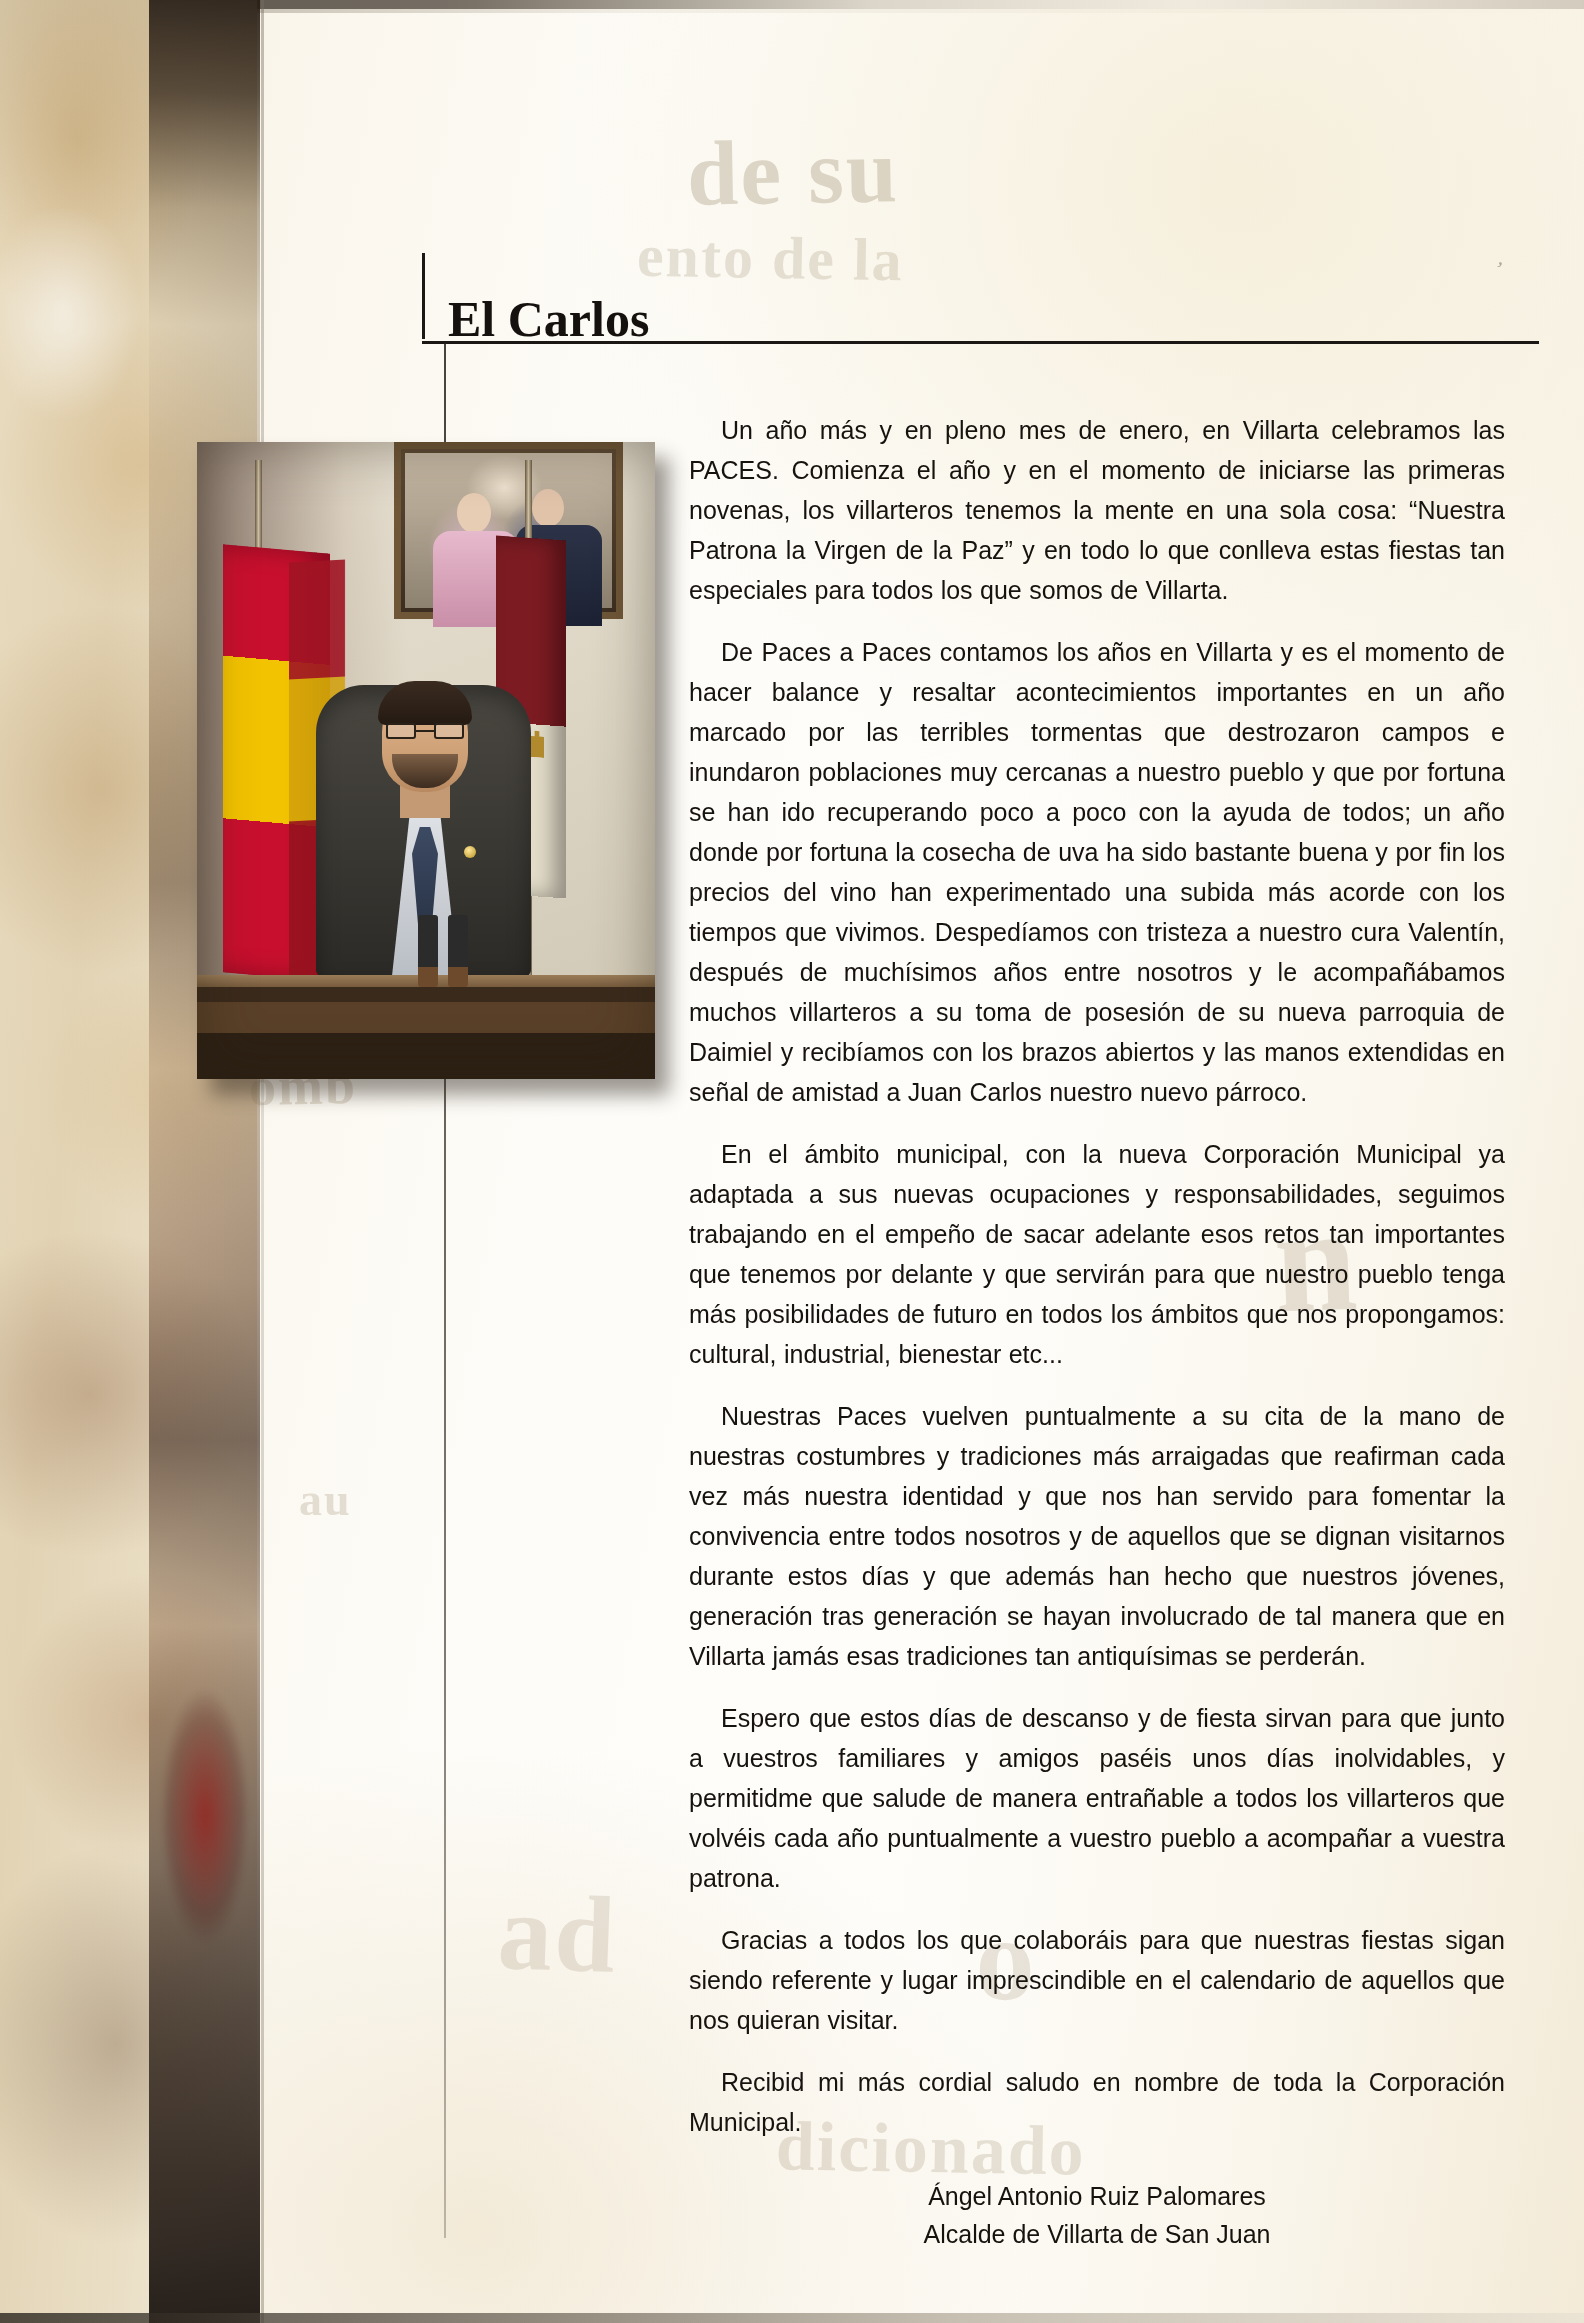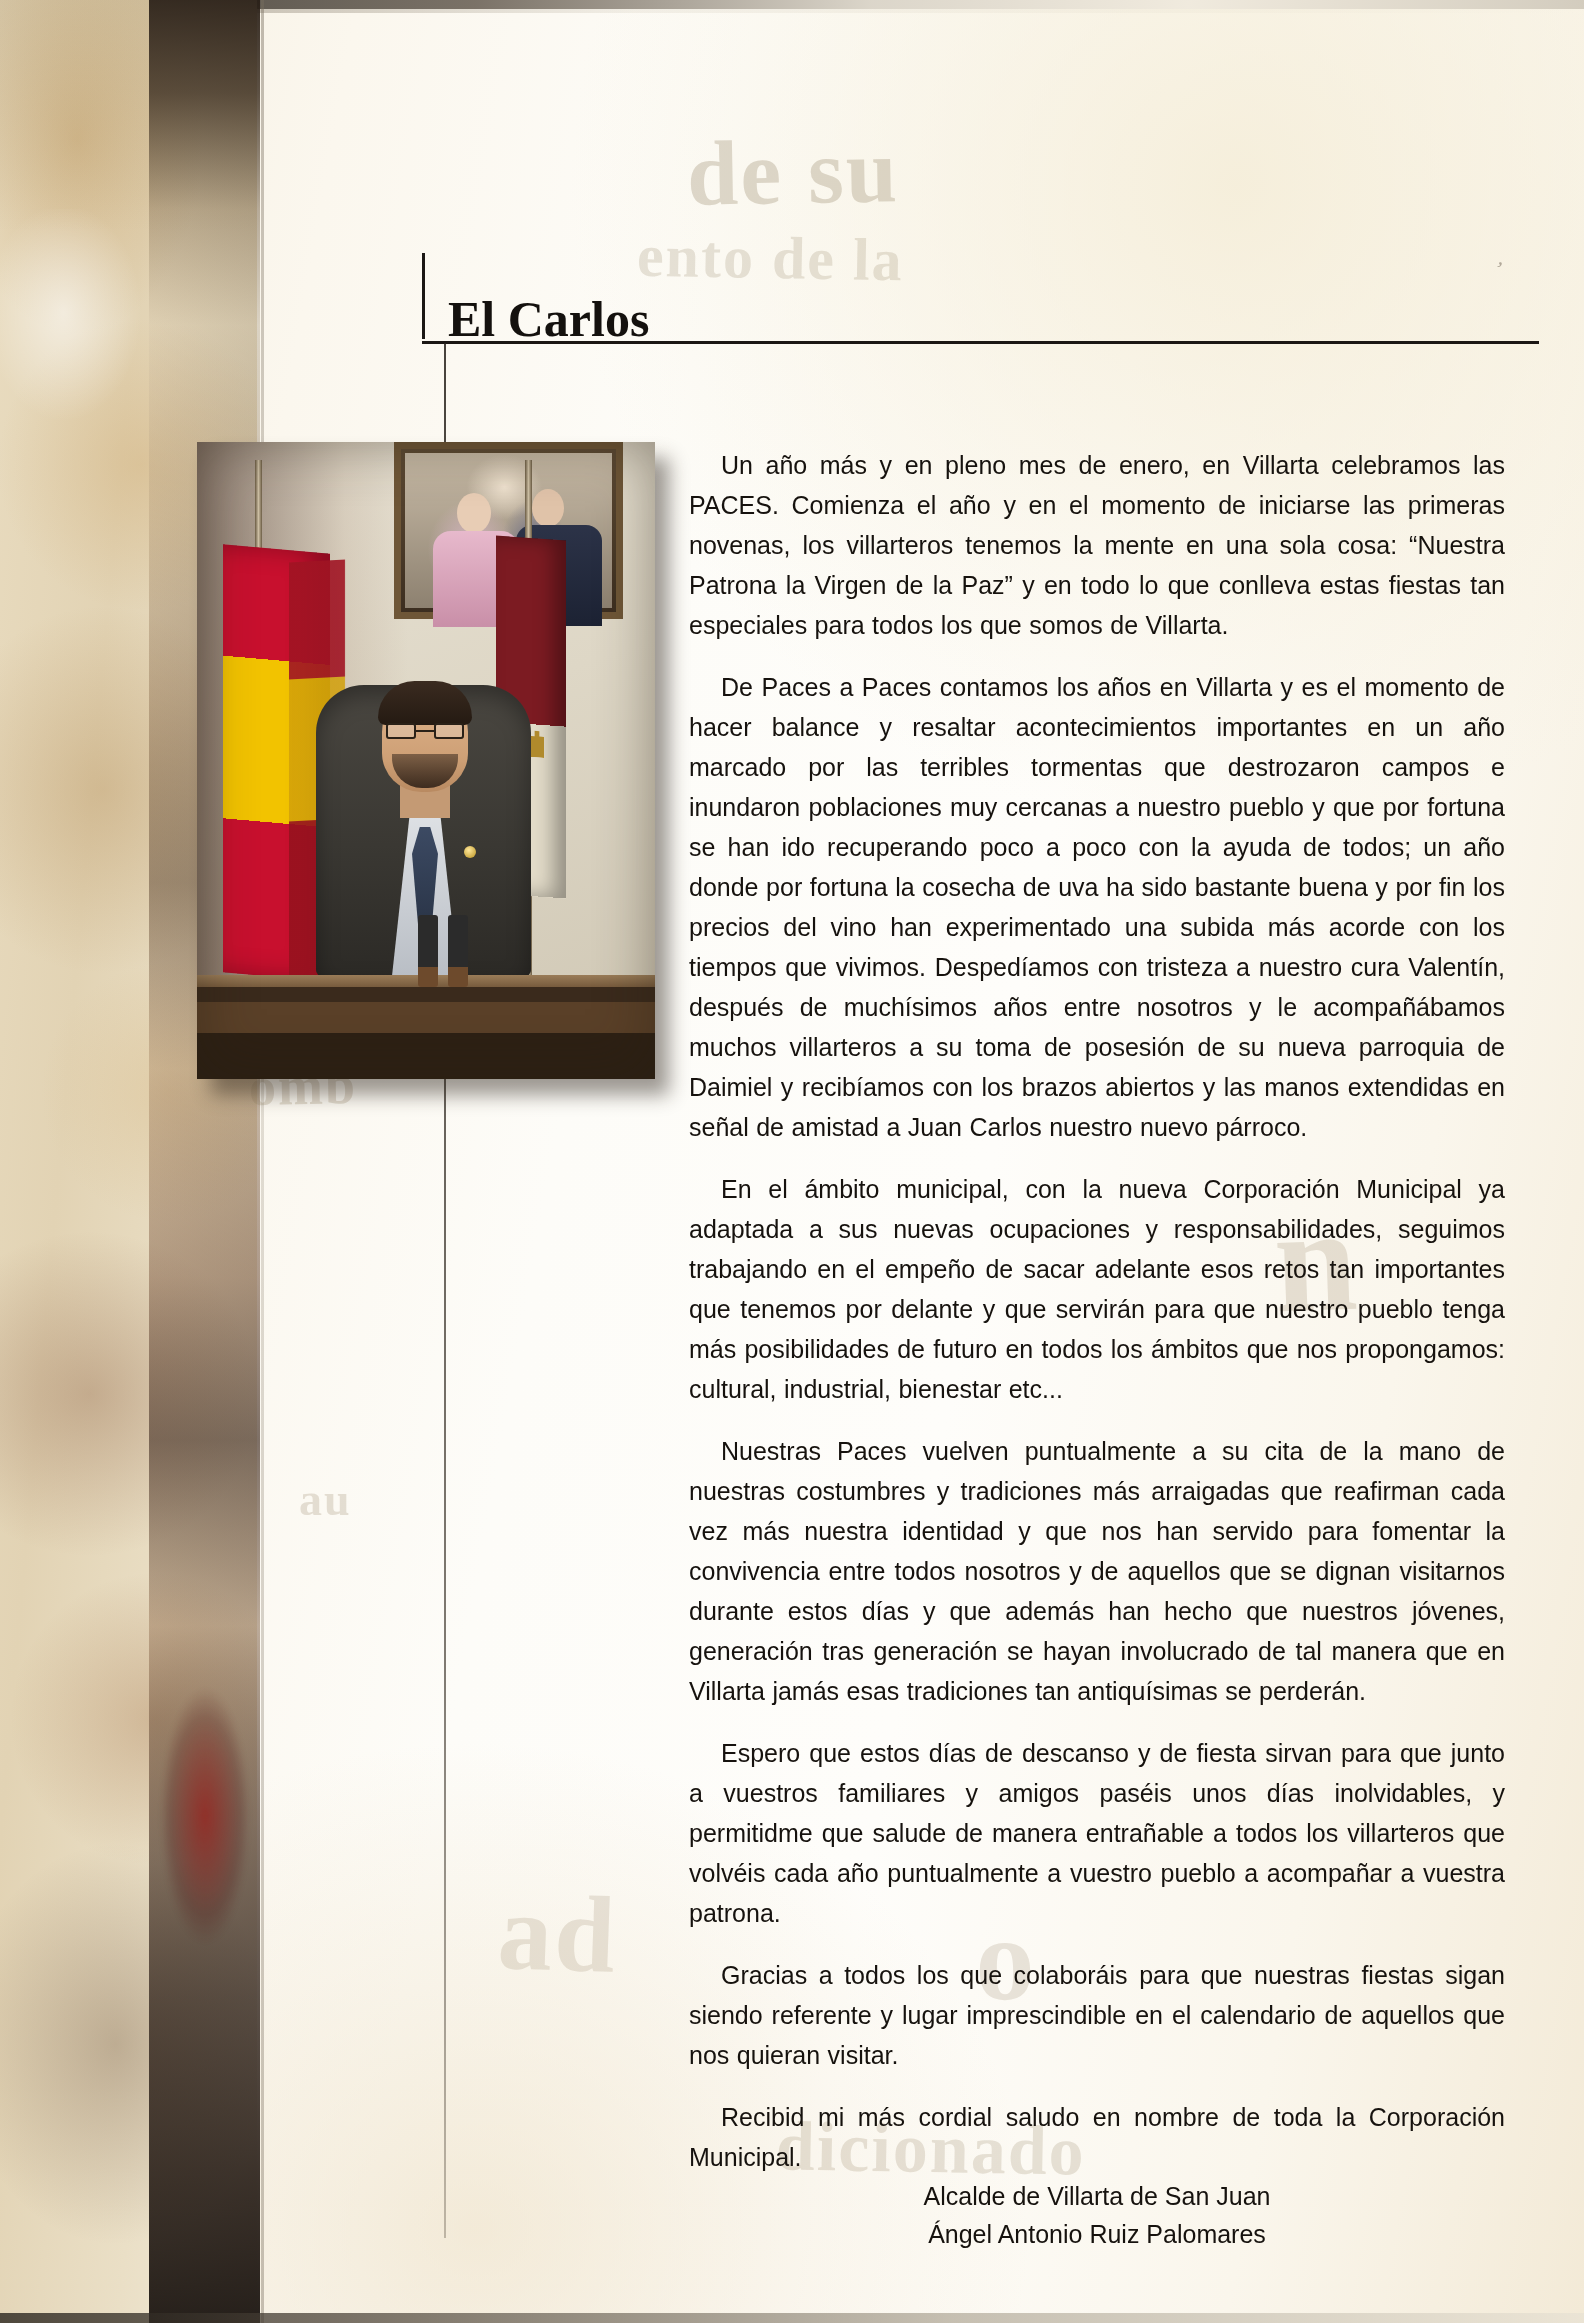--- a/index.html
+++ b/index.html
@@ -354,21 +354,21 @@
   .photo .vignette {
     position: absolute; inset: 0;
     box-shadow: inset 0 0 58px rgba(40,30,18,.45);
     pointer-events: none;
   }
 
   
   .body-col {
     position: absolute;
     left: 689px;
-    top: 445px;
+    top: 410px;
     width: 816px;
   }
   .body-col p {
     margin: 0 0 22px 0;
     text-indent: 32px;
     font-family: "Liberation Sans", sans-serif;
     font-size: 25px;
     line-height: 40px;
     color: #16120e;
     text-align: justify;
@@ -479,21 +479,21 @@
       <p>Un año más y en pleno mes de enero, en Villarta celebramos las PACES. Comienza el año y en el momento de iniciarse las primeras novenas, los villarteros tenemos la mente en una sola cosa: “Nuestra Patrona la Virgen de la Paz” y en todo lo que conlleva estas fiestas tan especiales para todos los que somos de Villarta.</p>
       <p>De Paces a Paces contamos los años en Villarta y es el momento de hacer balance y resaltar acontecimientos importantes en un año marcado por las terribles tormentas que destrozaron campos e inundaron poblaciones muy cercanas a nuestro pueblo y que por fortuna se han ido recuperando poco a poco con la ayuda de todos; un año donde por fortuna la cosecha de uva ha sido bastante buena y por fin los precios del vino han experimentado una subida más acorde con los tiempos que vivimos. Despedíamos con tristeza a nuestro cura Valentín, después de muchísimos años entre nosotros y le acompañábamos muchos villarteros a su toma de posesión de su nueva parroquia de Daimiel y recibíamos con los brazos abiertos y las manos extendidas en señal de amistad a Juan Carlos nuestro nuevo párroco.</p>
       <p>En el ámbito municipal, con la nueva Corporación Municipal ya adaptada a sus nuevas ocupaciones y responsabilidades, seguimos trabajando en el empeño de sacar adelante esos retos tan importantes que tenemos por delante y que servirán para que nuestro pueblo tenga más posibilidades de futuro en todos los ámbitos que nos propongamos: cultural, industrial, bienestar etc...</p>
       <p>Nuestras Paces vuelven puntualmente a su cita de la mano de nuestras costumbres y tradiciones más arraigadas que reafirman cada vez más nuestra identidad y que nos han servido para fomentar la convivencia entre todos nosotros y de aquellos que se dignan visitarnos durante estos días y que además han hecho que nuestros jóvenes, generación tras generación se hayan involucrado de tal manera que en Villarta jamás esas tradiciones tan antiquísimas se perderán.</p>
       <p>Espero que estos días de descanso y de fiesta sirvan para que junto a vuestros familiares y amigos paséis unos días inolvidables, y permitidme que salude de manera entrañable a todos los villarteros que volvéis cada año puntualmente a vuestro pueblo a acompañar a vuestra patrona.</p>
       <p>Gracias a todos los que colaboráis para que nuestras fiestas sigan siendo referente y lugar imprescindible en el calendario de aquellos que nos quieran visitar.</p>
       <p>Recibid mi más cordial saludo en nombre de toda la Corporación Municipal.</p>
     </div>
 
     <div class="signature">
+      <div>Ángel Antonio Ruiz Palomares</div>
       <div>Alcalde de Villarta de San Juan</div>
-      <div>Ángel Antonio Ruiz Palomares</div>
     </div>
 
   </div>
 
   <div class="scan-edge-bottom"></div>
 </div>
 
 
 </body></html>

